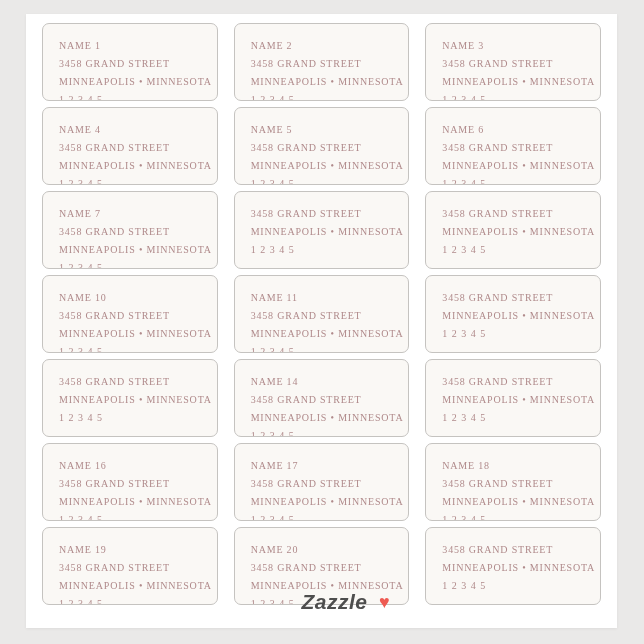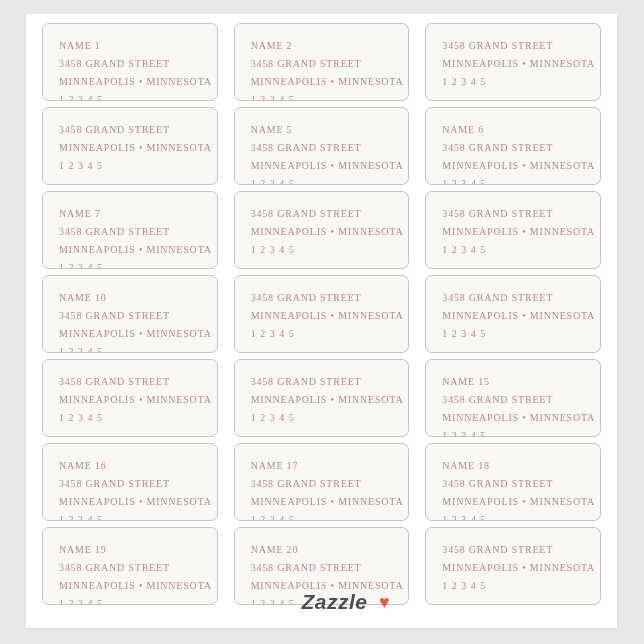--- a/index.html
+++ b/index.html
@@ -89,26 +89,28 @@
   </div>
 
   <div class="address-label">
     <div class="line">NAME 2</div>
     <div class="line">3458 GRAND STREET</div>
     <div class="line">MINNEAPOLIS • MINNESOTA</div>
     <div class="line zip-line">12345</div>
   </div>
 
   <div class="address-label">
-    <div class="line">3458 GRAND STREET</div>
-    <div class="line">MINNEAPOLIS • MINNESOTA</div>
-    <div class="line zip-line">12345</div>
-  </div>
-
-  <div class="address-label">
+    <div class="line">NAME 3</div>
+    <div class="line">3458 GRAND STREET</div>
+    <div class="line">MINNEAPOLIS • MINNESOTA</div>
+    <div class="line zip-line">12345</div>
+  </div>
+
+  <div class="address-label">
+    <div class="line">NAME 4</div>
     <div class="line">3458 GRAND STREET</div>
     <div class="line">MINNEAPOLIS • MINNESOTA</div>
     <div class="line zip-line">12345</div>
   </div>
 
   <div class="address-label">
     <div class="line">NAME 5</div>
     <div class="line">3458 GRAND STREET</div>
     <div class="line">MINNEAPOLIS • MINNESOTA</div>
     <div class="line zip-line">12345</div>
@@ -141,45 +143,46 @@
   </div>
 
   <div class="address-label">
     <div class="line">NAME 10</div>
     <div class="line">3458 GRAND STREET</div>
     <div class="line">MINNEAPOLIS • MINNESOTA</div>
     <div class="line zip-line">12345</div>
   </div>
 
   <div class="address-label">
-    <div class="line">3458 GRAND STREET</div>
-    <div class="line">MINNEAPOLIS • MINNESOTA</div>
-    <div class="line zip-line">12345</div>
-  </div>
-
-  <div class="address-label">
-    <div class="line">3458 GRAND STREET</div>
-    <div class="line">MINNEAPOLIS • MINNESOTA</div>
-    <div class="line zip-line">12345</div>
-  </div>
-
-  <div class="address-label">
-    <div class="line">3458 GRAND STREET</div>
-    <div class="line">MINNEAPOLIS • MINNESOTA</div>
-    <div class="line zip-line">12345</div>
-  </div>
-
-  <div class="address-label">
-    <div class="line">3458 GRAND STREET</div>
-    <div class="line">MINNEAPOLIS • MINNESOTA</div>
-    <div class="line zip-line">12345</div>
-  </div>
-
-  <div class="address-label">
-    <div class="line">NAME 15</div>
+    <div class="line">NAME 11</div>
+    <div class="line">3458 GRAND STREET</div>
+    <div class="line">MINNEAPOLIS • MINNESOTA</div>
+    <div class="line zip-line">12345</div>
+  </div>
+
+  <div class="address-label">
+    <div class="line">3458 GRAND STREET</div>
+    <div class="line">MINNEAPOLIS • MINNESOTA</div>
+    <div class="line zip-line">12345</div>
+  </div>
+
+  <div class="address-label">
+    <div class="line">3458 GRAND STREET</div>
+    <div class="line">MINNEAPOLIS • MINNESOTA</div>
+    <div class="line zip-line">12345</div>
+  </div>
+
+  <div class="address-label">
+    <div class="line">NAME 14</div>
+    <div class="line">3458 GRAND STREET</div>
+    <div class="line">MINNEAPOLIS • MINNESOTA</div>
+    <div class="line zip-line">12345</div>
+  </div>
+
+  <div class="address-label">
     <div class="line">3458 GRAND STREET</div>
     <div class="line">MINNEAPOLIS • MINNESOTA</div>
     <div class="line zip-line">12345</div>
   </div>
 
   <div class="address-label">
     <div class="line">NAME 16</div>
     <div class="line">3458 GRAND STREET</div>
     <div class="line">MINNEAPOLIS • MINNESOTA</div>
     <div class="line zip-line">12345</div>

